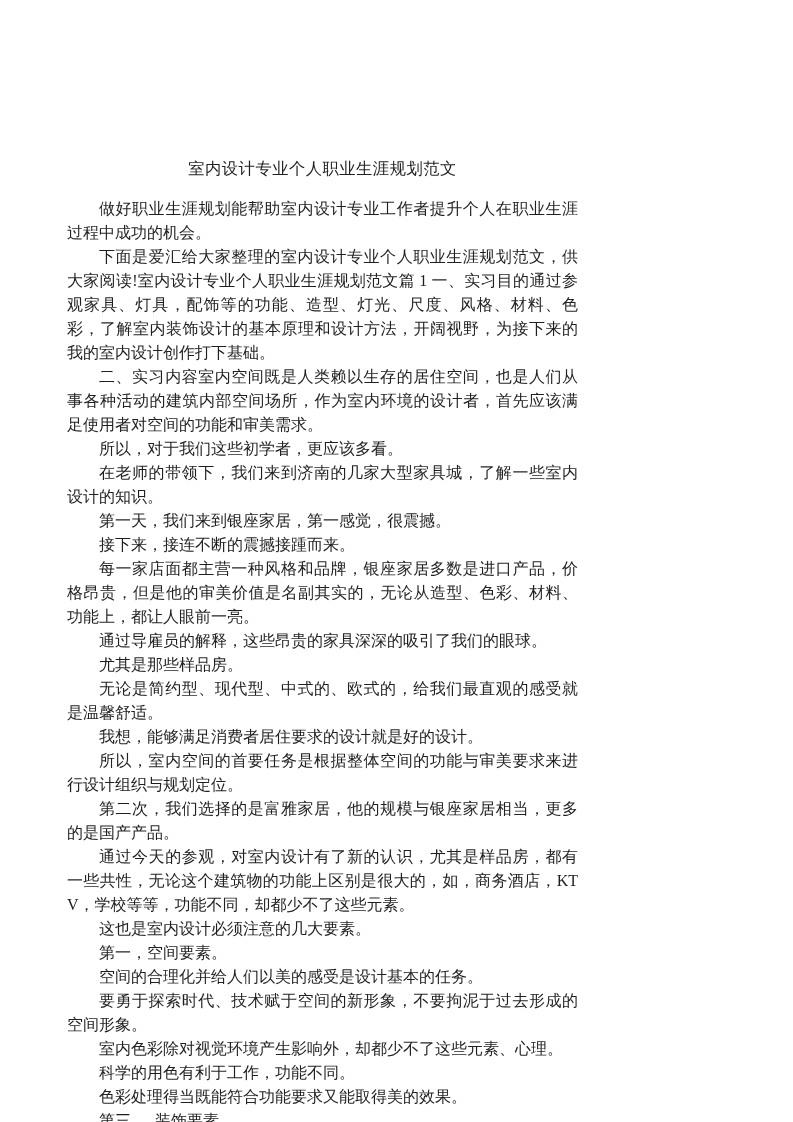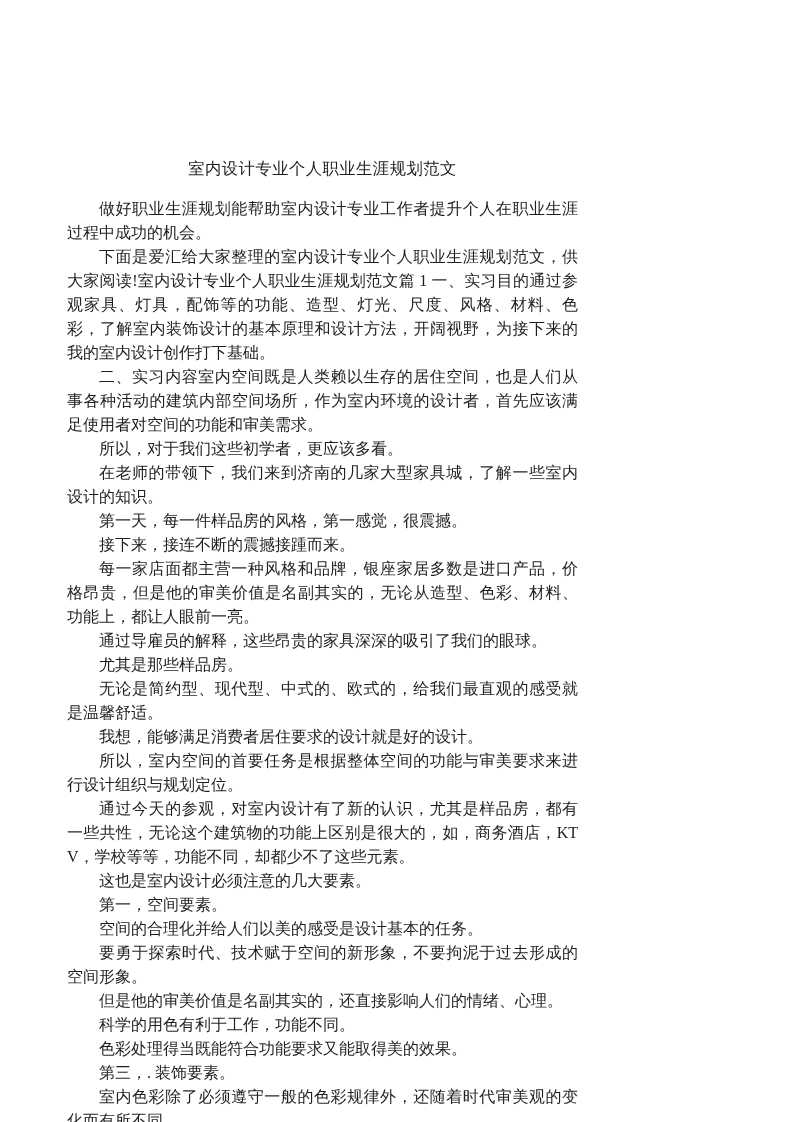--- a/index.html
+++ b/index.html
@@ -47,32 +47,33 @@
 <body>
 
 <div class="page" style="color: rgb(31, 31, 31); background: rgb(255, 255, 255);">
   <h1 class="doc-title">室内设计专业个人职业生涯规划范文</h1>
   <div class="paragraph-list">
       <p class="para">做好职业生涯规划能帮助室内设计专业工作者提升个人在职业生涯过程中成功的机会。</p>
       <p class="para">下面是爱汇给大家整理的室内设计专业个人职业生涯规划范文，供大家阅读!室内设计专业个人职业生涯规划范文篇 1 一、实习目的通过参观家具、灯具，配饰等的功能、造型、灯光、尺度、风格、材料、色彩，了解室内装饰设计的基本原理和设计方法，开阔视野，为接下来的我的室内设计创作打下基础。</p>
       <p class="para">二、实习内容室内空间既是人类赖以生存的居住空间，也是人们从事各种活动的建筑内部空间场所，作为室内环境的设计者，首先应该满足使用者对空间的功能和审美需求。</p>
       <p class="para">所以，对于我们这些初学者，更应该多看。</p>
       <p class="para">在老师的带领下，我们来到济南的几家大型家具城，了解一些室内设计的知识。</p>
-      <p class="para">第一天，每一件样品房的风格，第一感觉，很震撼。</p>
+      <p class="para">第一天，我们来到银座家居，第一感觉，很震撼。</p>
       <p class="para">接下来，接连不断的震撼接踵而来。</p>
       <p class="para">每一家店面都主营一种风格和品牌，银座家居多数是进口产品，价格昂贵，但是他的审美价值是名副其实的，无论从造型、色彩、材料、功能上，都让人眼前一亮。</p>
       <p class="para">通过导雇员的解释，这些昂贵的家具深深的吸引了我们的眼球。</p>
       <p class="para">尤其是那些样品房。</p>
       <p class="para">无论是简约型、现代型、中式的、欧式的，给我们最直观的感受就是温馨舒适。</p>
       <p class="para">我想，能够满足消费者居住要求的设计就是好的设计。</p>
       <p class="para">所以，室内空间的首要任务是根据整体空间的功能与审美要求来进行设计组织与规划定位。</p>
+      <p class="para">第二次，我们选择的是富雅家居，他的规模与银座家居相当，更多的是国产产品。</p>
       <p class="para">通过今天的参观，对室内设计有了新的认识，尤其是样品房，都有一些共性，无论这个建筑物的功能上区别是很大的，如，商务酒店，KTV，学校等等，功能不同，却都少不了这些元素。</p>
       <p class="para">这也是室内设计必须注意的几大要素。</p>
       <p class="para">第一，空间要素。</p>
       <p class="para">空间的合理化并给人们以美的感受是设计基本的任务。</p>
       <p class="para">要勇于探索时代、技术赋于空间的新形象，不要拘泥于过去形成的空间形象。</p>
-      <p class="para">但是他的审美价值是名副其实的，还直接影响人们的情绪、心理。</p>
+      <p class="para">室内色彩除对视觉环境产生影响外，却都少不了这些元素、心理。</p>
       <p class="para">科学的用色有利于工作，功能不同。</p>
       <p class="para">色彩处理得当既能符合功能要求又能取得美的效果。</p>
       <p class="para">第三，. 装饰要素。</p>
       <p class="para">室内色彩除了必须遵守一般的色彩规律外，还随着时代审美观的变化而有所不同。</p>
     </div>
 </div>
 
 </body></html>

